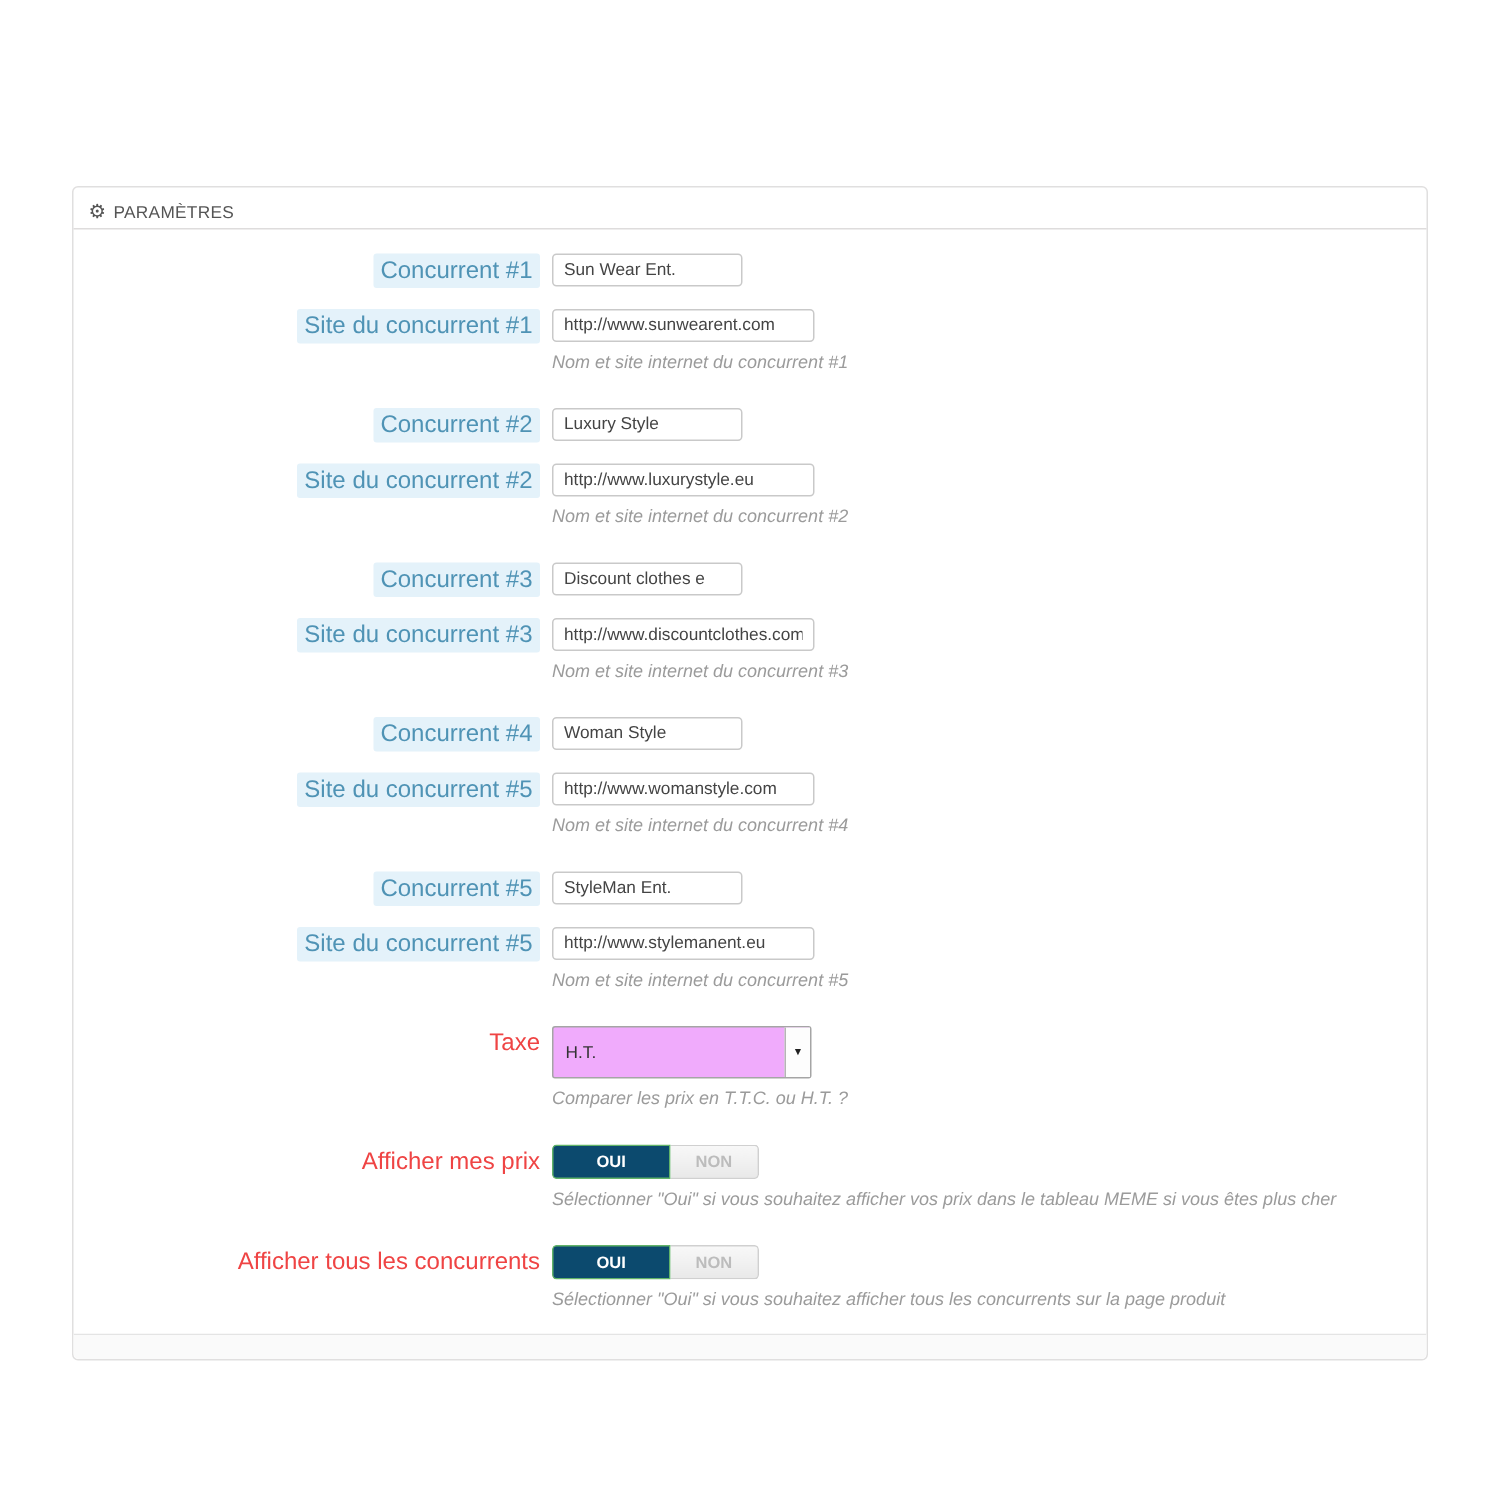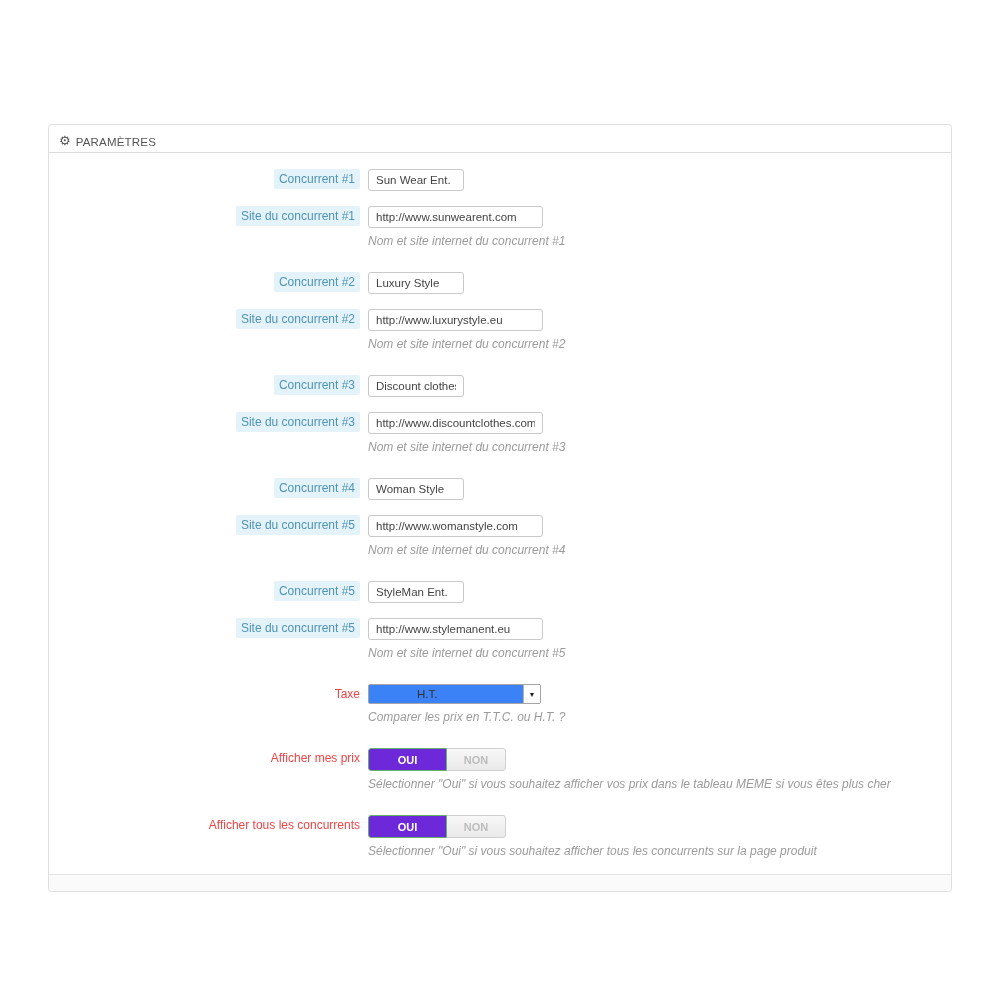--- a/index.html
+++ b/index.html
@@ -41,21 +41,21 @@
     top: -1px;
   }
   .panel-body { padding: 16px 10px 0 10px; }
 
   .form-row { display: flex; align-items: flex-start; }
   .col-label {
     width: 309px;
     text-align: right;
     padding-right: 8px;
     padding-top: 3px;
-    font-size: 12px;
+    font-size: 16px;
     color: #555;
     flex-shrink: 0;
   }
   .hl {
     background: #e4f2fa;
     color: #4f93b5;
     padding: 3px 5px;
     border-radius: 2px;
   }
   .plain-label { color: #ef4444; }
@@ -66,41 +66,40 @@
   input.text {
     height: 22px;
     border: 1px solid #c9c9c9;
     border-radius: 3px;
     padding: 0 7px;
     font-size: 11.5px;
     color: #444;
     font-family: "Liberation Sans", sans-serif;
     background: #fff;
   }
-  input.name-input { width: 96px; }
+  input.name-input { width: 127px; }
   input.url-input  { width: 175px; }
 
   .help {
     margin-top: 6px;
     font-size: 12px;
     font-style: italic;
     color: #9b9b9b;
   }
 
   .select {
     width: 173px;
-    height: 20px;
+    height: 35px;
     border: 1px solid #a5a5a5;
     border-radius: 2px;
-    background: #3b82f6;
+    background: #f0abfc;
     display: flex;
     align-items: center;
     justify-content: space-between;
     cursor: default;
-    padding-left: 40px;
   }
   .select .sel-value {
     font-size: 11.5px;
     color: #333;
     padding-left: 8px;
   }
   .select .caret-box {
     width: 17px;
     height: 100%;
     border-left: 1px solid #b5b5b5;
@@ -116,21 +115,21 @@
     display: flex;
     width: 138px;
     height: 23px;
     border-radius: 3px;
     overflow: hidden;
     font-size: 11px;
     font-weight: bold;
   }
   .switch .on {
     width: 92px;
-    background: #6d28d9;
+    background: #0c4a6e;
     color: #fff;
     display: flex; align-items: center; justify-content: center;
     border: 1px solid #61b368;
     border-radius: 3px 0 0 3px;
   }
   .switch .off {
     width: 69px;
     background: linear-gradient(#f8f8f8, #e9e9e9);
     color: #bcbcbc;
     display: flex; align-items: center; justify-content: center;

